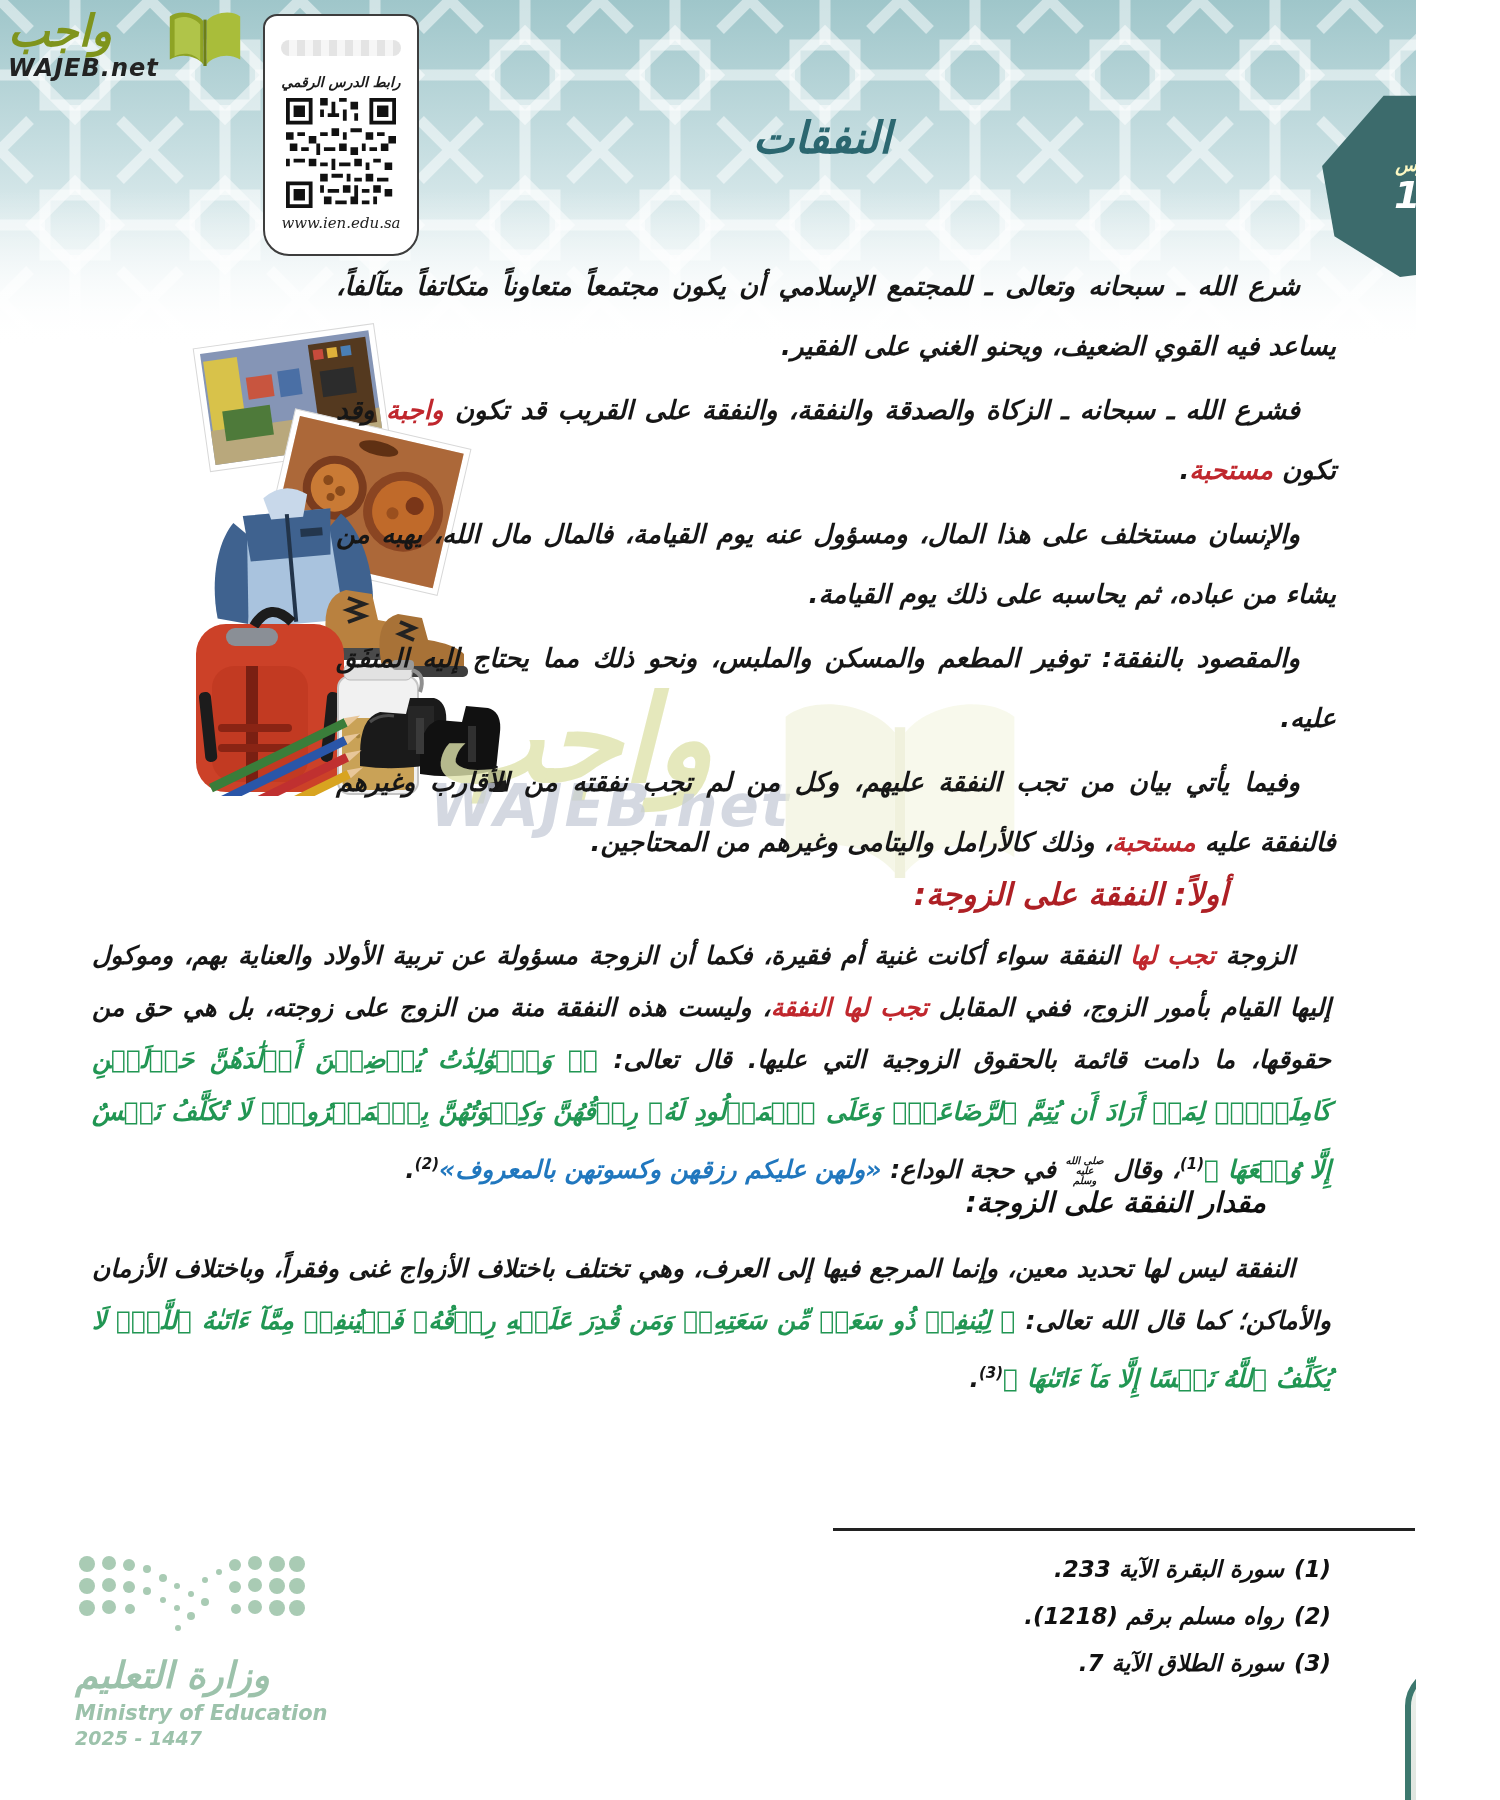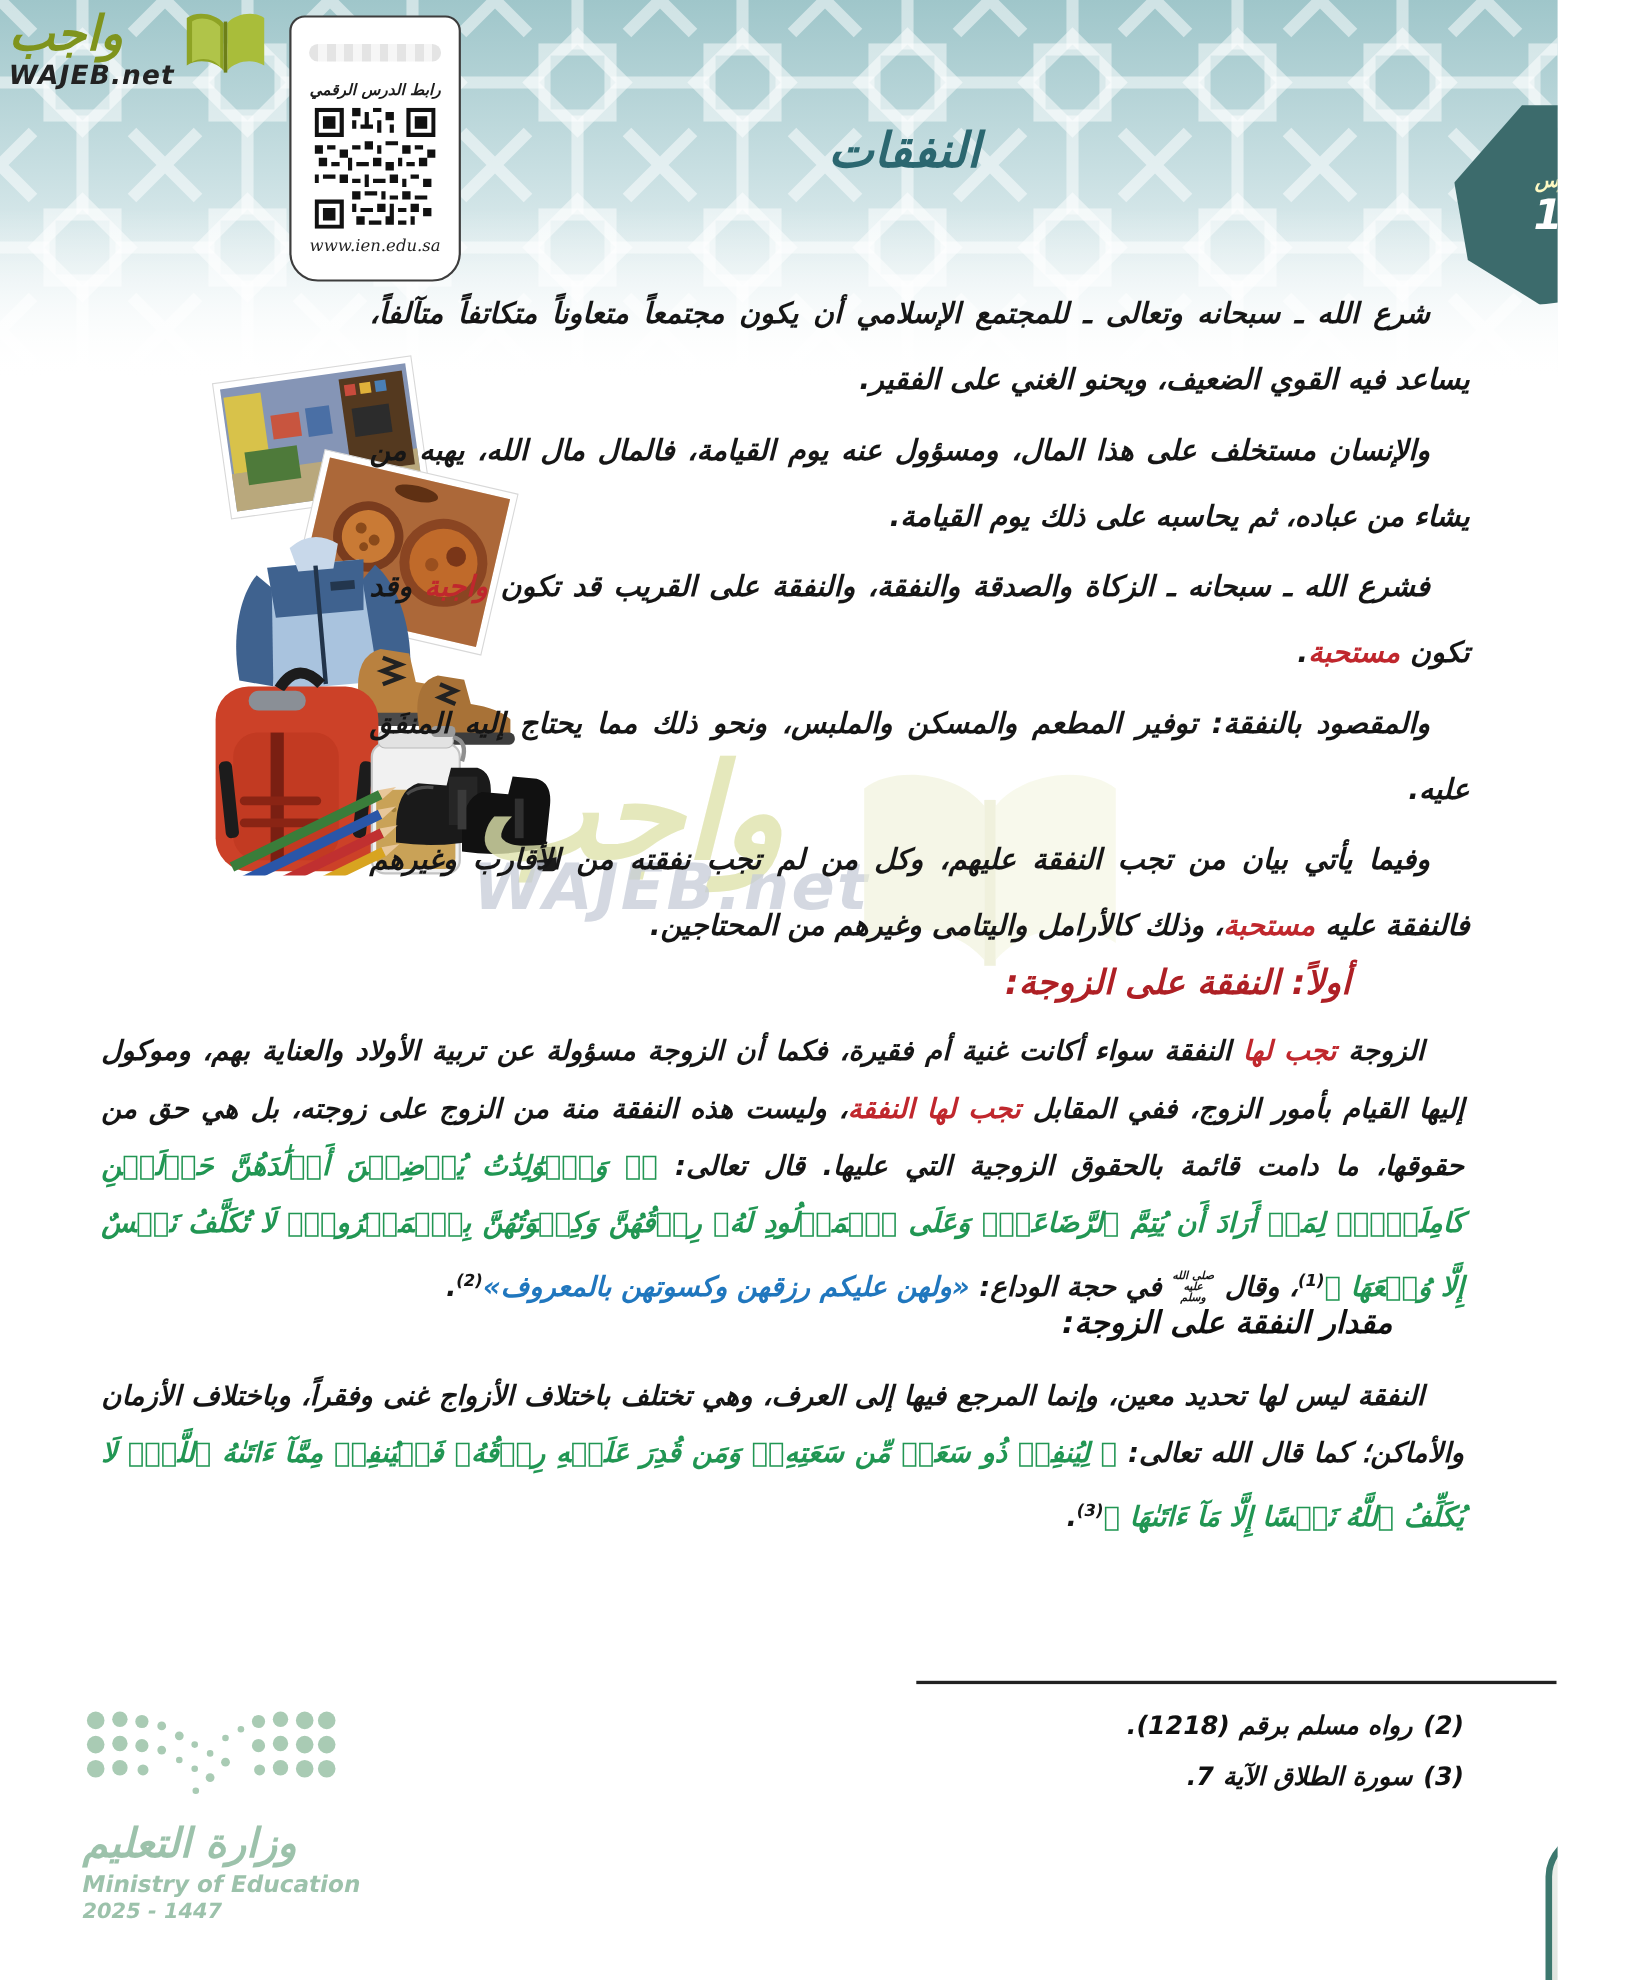--- a/index.html
+++ b/index.html
@@ -239,37 +239,40 @@
     <div class="wm-en">WAJEB.net</div>
   </div>
   <svg class="wm-book" viewBox="0 0 100 84">
     <path d="M48 16 C38 4 16 2 6 10 L6 64 C18 56 38 58 48 70 Z" fill="#eef0d4"></path>
     <path d="M52 16 C62 4 84 2 94 10 L94 64 C82 56 62 58 52 70 Z" fill="#f3f5de"></path>
     <rect x="48" y="14" width="4" height="58" fill="#e4e7c2"></rect>
   </svg>
 
   <div class="content-top">
     <p class="par"><span class="run-n">شرع الله ـ سبحانه وتعالى ـ للمجتمع الإسلامي أن يكون مجتمعاً متعاوناً متكاتفاً متآلفاً، يساعد فيه القوي الضعيف، ويحنو الغني على الفقير.</span></p>
+    <p class="par"><span class="run-n">فشرع الله ـ سبحانه ـ الزكاة والصدقة والنفقة، والنفقة على القريب قد تكون </span><span class="run-red">واجبة</span><span class="run-n"> وقد تكون </span><span class="run-red">مستحبة</span><span class="run-n">.</span></p>
     <p class="par"><span class="run-n">والإنسان مستخلف على هذا المال، ومسؤول عنه يوم القيامة، فالمال مال الله، يهبه من يشاء من عباده، ثم يحاسبه على ذلك يوم القيامة.</span></p>
-    <p class="par"><span class="run-n">فشرع الله ـ سبحانه ـ الزكاة والصدقة والنفقة، والنفقة على القريب قد تكون </span><span class="run-red">واجبة</span><span class="run-n"> وقد تكون </span><span class="run-red">مستحبة</span><span class="run-n">.</span></p>
     <p class="par"><span class="run-b">والمقصود بالنفقة:</span><span class="run-n"> توفير المطعم والمسكن والملبس، ونحو ذلك مما يحتاج إليه المنفَق عليه.</span></p>
     <p class="par"><span class="run-n">وفيما يأتي بيان من تجب النفقة عليهم، وكل من لم تجب نفقته من الأقارب وغيرهم فالنفقة عليه </span><span class="run-red">مستحبة</span><span class="run-n">، وذلك كالأرامل واليتامى وغيرهم من المحتاجين.</span></p>
   </div>
 
   <h2 class="sec-heading">أولاً: النفقة على الزوجة:</h2>
   <div class="content-mid">
     <p class="par"><span class="run-n">الزوجة </span><span class="run-red">تجب لها</span><span class="run-n"> النفقة سواء أكانت غنية أم فقيرة، فكما أن الزوجة مسؤولة عن تربية الأولاد والعناية بهم، وموكول إليها القيام بأمور الزوج، ففي المقابل </span><span class="run-red">تجب لها النفقة</span><span class="run-n">، وليست هذه النفقة منة من الزوج على زوجته، بل هي حق من حقوقها، ما دامت قائمة بالحقوق الزوجية التي عليها. قال تعالى: </span><span class="run-g">﴿۞ وَٱلۡوَٰلِدَٰتُ يُرۡضِعۡنَ أَوۡلَٰدَهُنَّ حَوۡلَيۡنِ كَامِلَيۡنِۖ لِمَنۡ أَرَادَ أَن يُتِمَّ ٱلرَّضَاعَةَۚ وَعَلَى ٱلۡمَوۡلُودِ لَهُۥ رِزۡقُهُنَّ وَكِسۡوَتُهُنَّ بِٱلۡمَعۡرُوفِۚ لَا تُكَلَّفُ نَفۡسٌ إِلَّا وُسۡعَهَا ﴾</span><span class="run-sup">(1)</span><span class="run-n">، وقال </span><span class="run-saw">صلى الله عليه وسلم</span><span class="run-n"> في حجة الوداع: </span><span class="run-bl">«ولهن عليكم رزقهن وكسوتهن بالمعروف»</span><span class="run-sup">(2)</span><span class="run-n">.</span></p>
   </div>
   <h3 class="sub-heading">مقدار النفقة على الزوجة:</h3>
   <div class="content-mid2">
     <p class="par"><span class="run-n">النفقة ليس لها تحديد معين، وإنما المرجع فيها إلى العرف، وهي تختلف باختلاف الأزواج غنى وفقراً، وباختلاف الأزمان والأماكن؛ كما قال الله تعالى: </span><span class="run-g">﴿ لِيُنفِقۡ ذُو سَعَةٖ مِّن سَعَتِهِۦۖ وَمَن قُدِرَ عَلَيۡهِ رِزۡقُهُۥ فَلۡيُنفِقۡ مِمَّآ ءَاتَىٰهُ ٱللَّهُۚ لَا يُكَلِّفُ ٱللَّهُ نَفۡسًا إِلَّا مَآ ءَاتَىٰهَا ﴾</span><span class="run-sup">(3)</span><span class="run-n">.</span></p>
   </div>
 
   <div class="fn-rule"></div>
   <div class="footnotes">
+    <div class="fn">
+      <span class="fn-num">(1)</span><span>سورة البقرة الآية 233.</span>
+    </div>
     <div class="fn">
       <span class="fn-num">(2)</span><span>رواه مسلم برقم (1218).</span>
     </div>
     <div class="fn">
       <span class="fn-num">(3)</span><span>سورة الطلاق الآية 7.</span>
     </div>
   </div>
 
   <div class="ministry">
     <svg width="235" height="88" viewBox="0 0 235 88">

